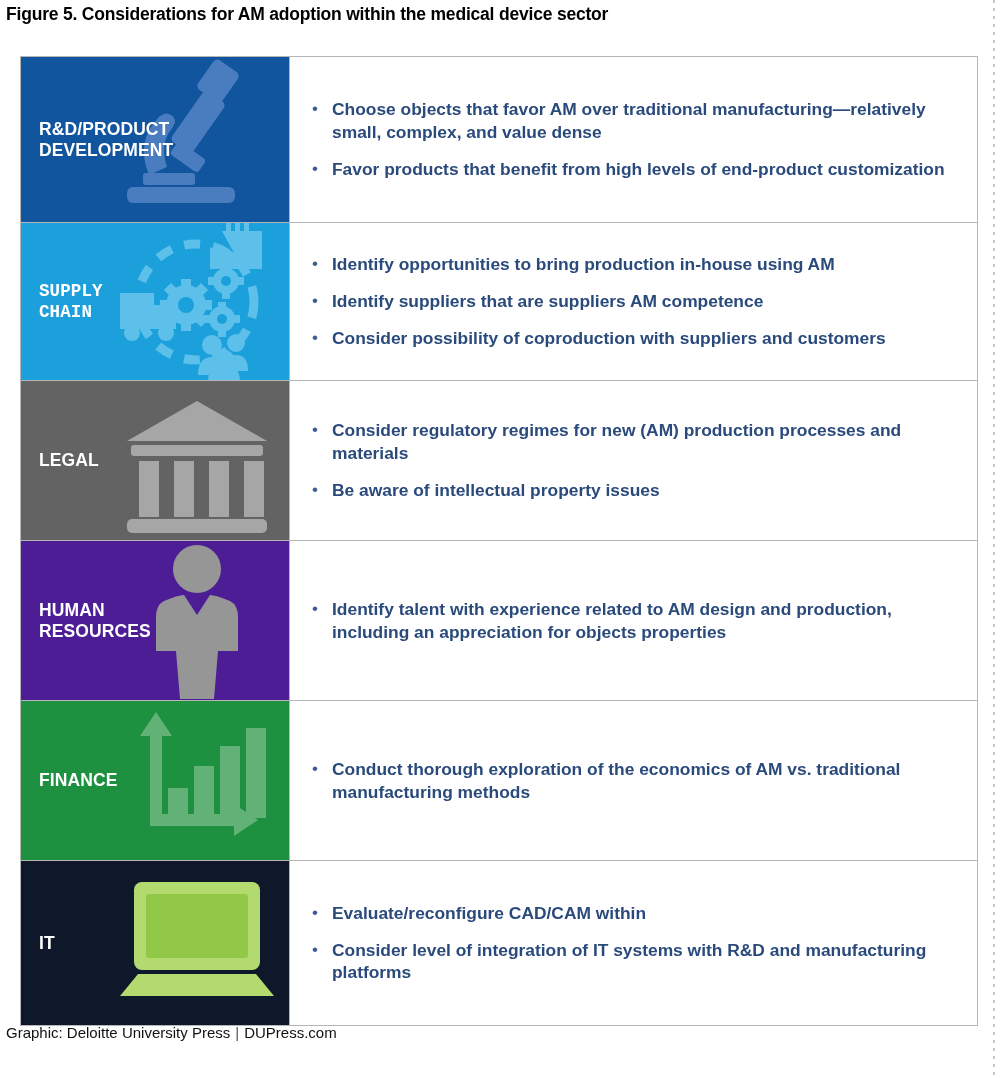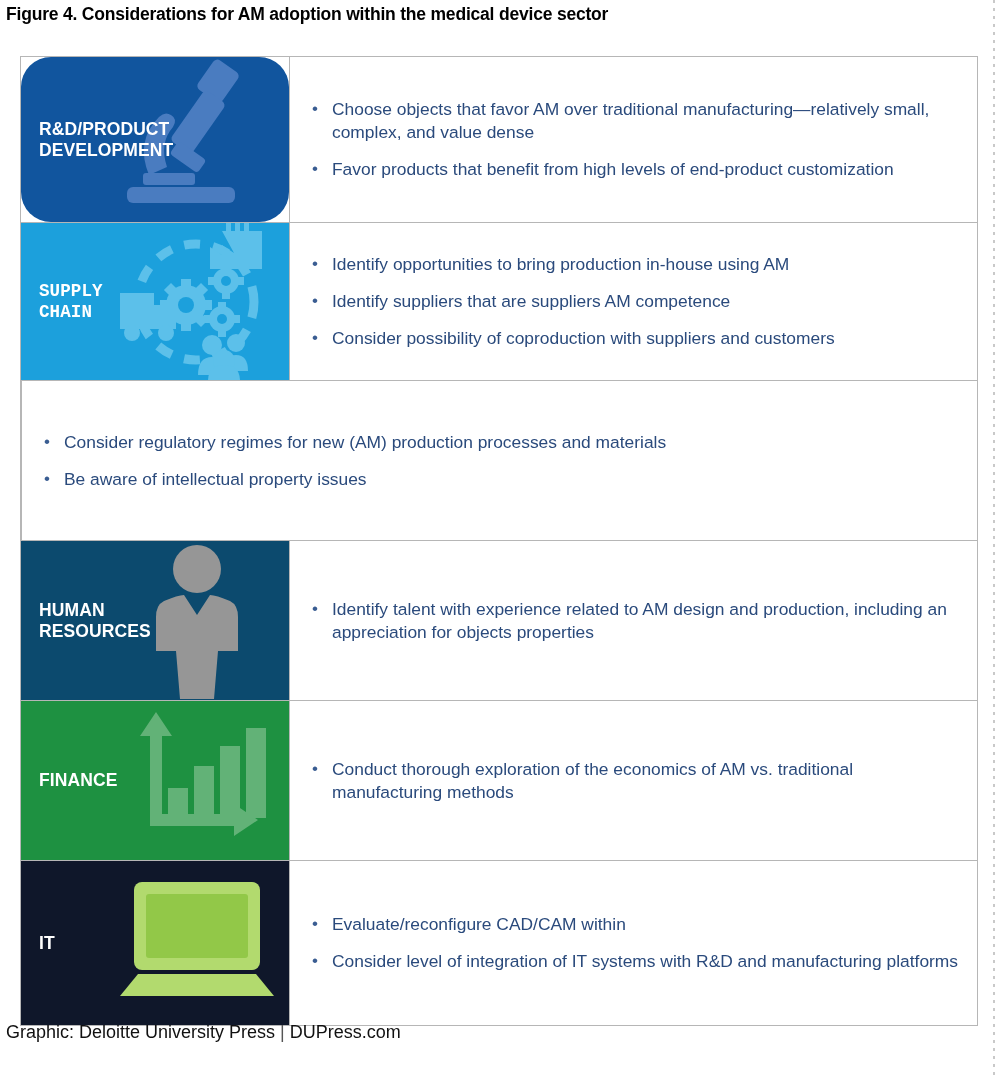--- a/index.html
+++ b/index.html
@@ -70,49 +70,49 @@
   .bullet {
     display: flex; align-items: flex-start;
     color: #2a4a7c;
     font-size: 17.4px; line-height: 1.32;
     margin: 7px 0;
   }
   .bullet .dot {
     flex: 0 0 26px; color: #3a5d92; font-size: 17px;
     line-height: 1.32; text-align: left; padding-left: 6px;
   }
-  .bullet .txt { flex: 1 1 auto; }
+  .bullet .txt { flex: 1 1 auto; font-weight: bold; }
 
   .r1 { height: 166px; }
   .r2 { height: 158px; }
   .r3 { height: 160px; }
   .r4 { height: 160px; }
   .r5 { height: 160px; }
   .r6 { height: 166px; }
 
   .credit {
     position: absolute; left: 6px; top: 1032px;
     transform: translateY(-50%);
-    font-size: 18px; color: #111; white-space: nowrap;
+    font-size: 15px; color: #111; white-space: nowrap;
   }
   .credit .sep { padding: 0 5px; color: #555; }
 </style>
 </head>
 <body>
 
 <div class="page">
 
   <div class="edge-dots right"></div>
 
-  <div class="fig-title">Figure 4. Considerations for AM adoption within the medical device sector</div>
+  <div class="fig-title">Figure 5. Considerations for AM adoption within the medical device sector</div>
 
   <div class="table">
 
     <div class="row r1">
-      <div class="cat" style="background:#11559E;border-radius:30px;">
+      <div class="cat" style="background:#11559E;">
         <div class="cat-art">
           <svg width="180" height="166" viewBox="0 0 180 166" aria-hidden="true">
             <g fill="#4A7CC0">
               <rect x="96" y="6" width="30" height="36" rx="5" transform="rotate(35 111 24)"></rect>
               <rect x="78" y="34" width="26" height="62" rx="5" transform="rotate(35 91 65)"></rect>
               <rect x="64" y="92" width="34" height="16" rx="4" transform="rotate(35 81 100)"></rect>
               <path d="M42 118 q-14 -34 10 -58 q6 -6 12 -2 q7 4 2 12 q-14 16 -6 40 z"></path>
               <rect x="36" y="116" width="52" height="12" rx="3"></rect>
               <rect x="20" y="130" width="108" height="16" rx="6"></rect>
             </g>
@@ -200,34 +200,50 @@
           <span class="txt">Identify suppliers that are suppliers AM competence</span>
         </div>
         <div class="bullet">
           <span class="dot">•</span>
           <span class="txt">Consider possibility of coproduction with suppliers and customers</span>
         </div>
       </div>
     </div>
 
     <div class="row r3">
+      <div class="cat" style="background:#636363;">
+        <div class="cat-art">
+          <svg width="160" height="160" viewBox="0 0 160 160" aria-hidden="true">
+            <g fill="#A6A6A6">
+              <path d="M80 20 L150 60 H10 Z"></path>
+              <rect x="14" y="64" width="132" height="11" rx="3"></rect>
+              <rect x="22" y="80" width="20" height="56"></rect>
+              <rect x="57" y="80" width="20" height="56"></rect>
+              <rect x="92" y="80" width="20" height="56"></rect>
+              <rect x="127" y="80" width="20" height="56"></rect>
+              <rect x="10" y="138" width="140" height="14" rx="5"></rect>
+            </g>
+          </svg>
+        </div>
+        <div class="cat-label">LEGAL</div>
+      </div>
       <div class="body">
         <div class="bullet">
           <span class="dot">•</span>
           <span class="txt">Consider regulatory regimes for new (AM) production processes and materials</span>
         </div>
         <div class="bullet">
           <span class="dot">•</span>
           <span class="txt">Be aware of intellectual property issues</span>
         </div>
       </div>
     </div>
 
     <div class="row r4">
-      <div class="cat" style="background:#0c4a6e;">
+      <div class="cat" style="background:#4c1d95;">
         <div class="cat-art">
           <svg width="130" height="160" viewBox="0 0 130 160" aria-hidden="true">
             <g fill="#969696">
               <circle cx="65" cy="28" r="24"></circle>
               <path d="M32 60 q14 -6 20 -6 l13 20 l13 -20 q6 0 20 6 q8 4 8 16 v34 h-20 l-4 48 h-34 l-4 -48 h-20 v-34 q0 -12 8 -16 z"></path>
             </g>
           </svg>
         </div>
         <div class="cat-label">HUMAN
 RESOURCES</div>

